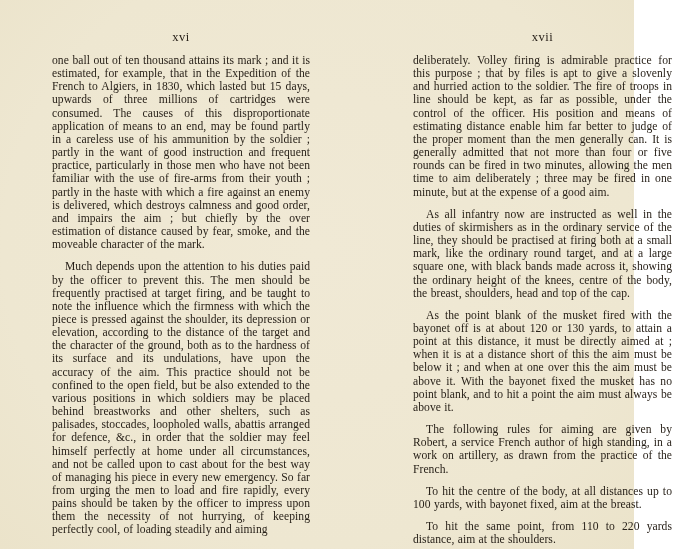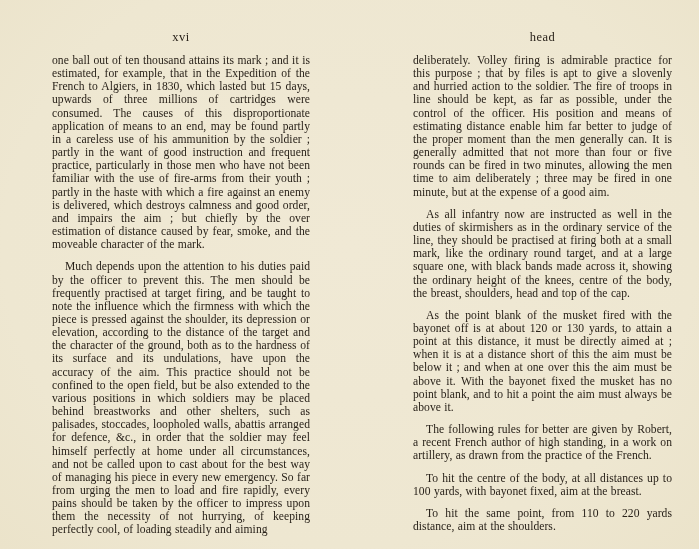--- a/index.html
+++ b/index.html
@@ -4,21 +4,21 @@
 <style>
   html, body {
     margin: 0;
     padding: 0;
     width: 699px;
     height: 549px;
     overflow: hidden;
   }
   .scan {
     position: relative;
-    width: 699px;
+    width: 634px;
     height: 549px;
     background: radial-gradient(ellipse at 50% 45%, #f0e9d5 0%, #eee7d1 70%, #ebe3ca 100%);
     font-family: "Liberation Serif", "DejaVu Serif", serif;
     color: #29221a;
   }
   .page {
     position: absolute;
     top: 30px;
   }
   .page.left  { left: 43px;  width: 276px; }
@@ -50,24 +50,24 @@
 
   <div class="page left">
     <div class="folio">xvi</div>
     <div class="page-body">
         <p class="para">one ball out of ten thousand attains its mark ; and it is estimated, for example, that in the Expedition of the French to Algiers, in 1830, which lasted but 15 days, upwards of three millions of cartridges were consumed. The causes of this disproportionate application of means to an end, may be found partly in a careless use of his ammunition by the soldier ; partly in the want of good instruction and frequent practice, particularly in those men who have not been familiar with the use of fire-arms from their youth ; partly in the haste with which a fire against an enemy is delivered, which destroys calmness and good order, and impairs the aim ; but chiefly by the over estimation of distance caused by fear, smoke, and the moveable character of the mark.</p>
         <p class="para indent">Much depends upon the attention to his duties paid by the officer to prevent this. The men should be frequently practised at target firing, and be taught to note the influence which the firmness with which the piece is pressed against the shoulder, its depression or elevation, according to the distance of the target and the character of the ground, both as to the hardness of its surface and its undulations, have upon the accuracy of the aim. This practice should not be confined to the open field, but be also extended to the various positions in which soldiers may be placed behind breastworks and other shelters, such as palisades, stoccades, loopholed walls, abattis arranged for defence, &amp;c., in order that the soldier may feel himself perfectly at home under all circumstances, and not be called upon to cast about for the best way of managing his piece in every new emergency. So far from urging the men to load and fire rapidly, every pains should be taken by the officer to impress upon them the necessity of not hurrying, of keeping perfectly cool, of loading steadily and aiming</p>
       </div>
   </div>
 
   <div class="page right">
-    <div class="folio">head</div>
+    <div class="folio">xvii</div>
     <div class="page-body">
         <p class="para">deliberately. Volley firing is admirable practice for this purpose ; that by files is apt to give a slovenly and hurried action to the soldier. The fire of troops in line should be kept, as far as possible, under the control of the officer. His position and means of estimating distance enable him far better to judge of the proper moment than the men generally can. It is generally admitted that not more than four or five rounds can be fired in two minutes, allowing the men time to aim deliberately ; three may be fired in one minute, but at the expense of a good aim.</p>
         <p class="para indent">As all infantry now are instructed as well in the duties of skirmishers as in the ordinary service of the line, they should be practised at firing both at a small mark, like the ordinary round target, and at a large square one, with black bands made across it, showing the ordinary height of the knees, centre of the body, the breast, shoulders, head and top of the cap.</p>
         <p class="para indent">As the point blank of the musket fired with the bayonet off is at about 120 or 130 yards, to attain a point at this distance, it must be directly aimed at ; when it is at a distance short of this the aim must be below it ; and when at one over this the aim must be above it. With the bayonet fixed the musket has no point blank, and to hit a point the aim must always be above it.</p>
-        <p class="para indent">The following rules for better are given by Robert, a recent French author of high standing, in a work on artillery, as drawn from the practice of the French.</p>
+        <p class="para indent">The following rules for aiming are given by Robert, a service French author of high standing, in a work on artillery, as drawn from the practice of the French.</p>
         <p class="para indent">To hit the centre of the body, at all distances up to 100 yards, with bayonet fixed, aim at the breast.</p>
         <p class="para indent">To hit the same point, from 110 to 220 yards distance, aim at the shoulders.</p>
       </div>
   </div>
 
 </div>
 
 </body></html>

